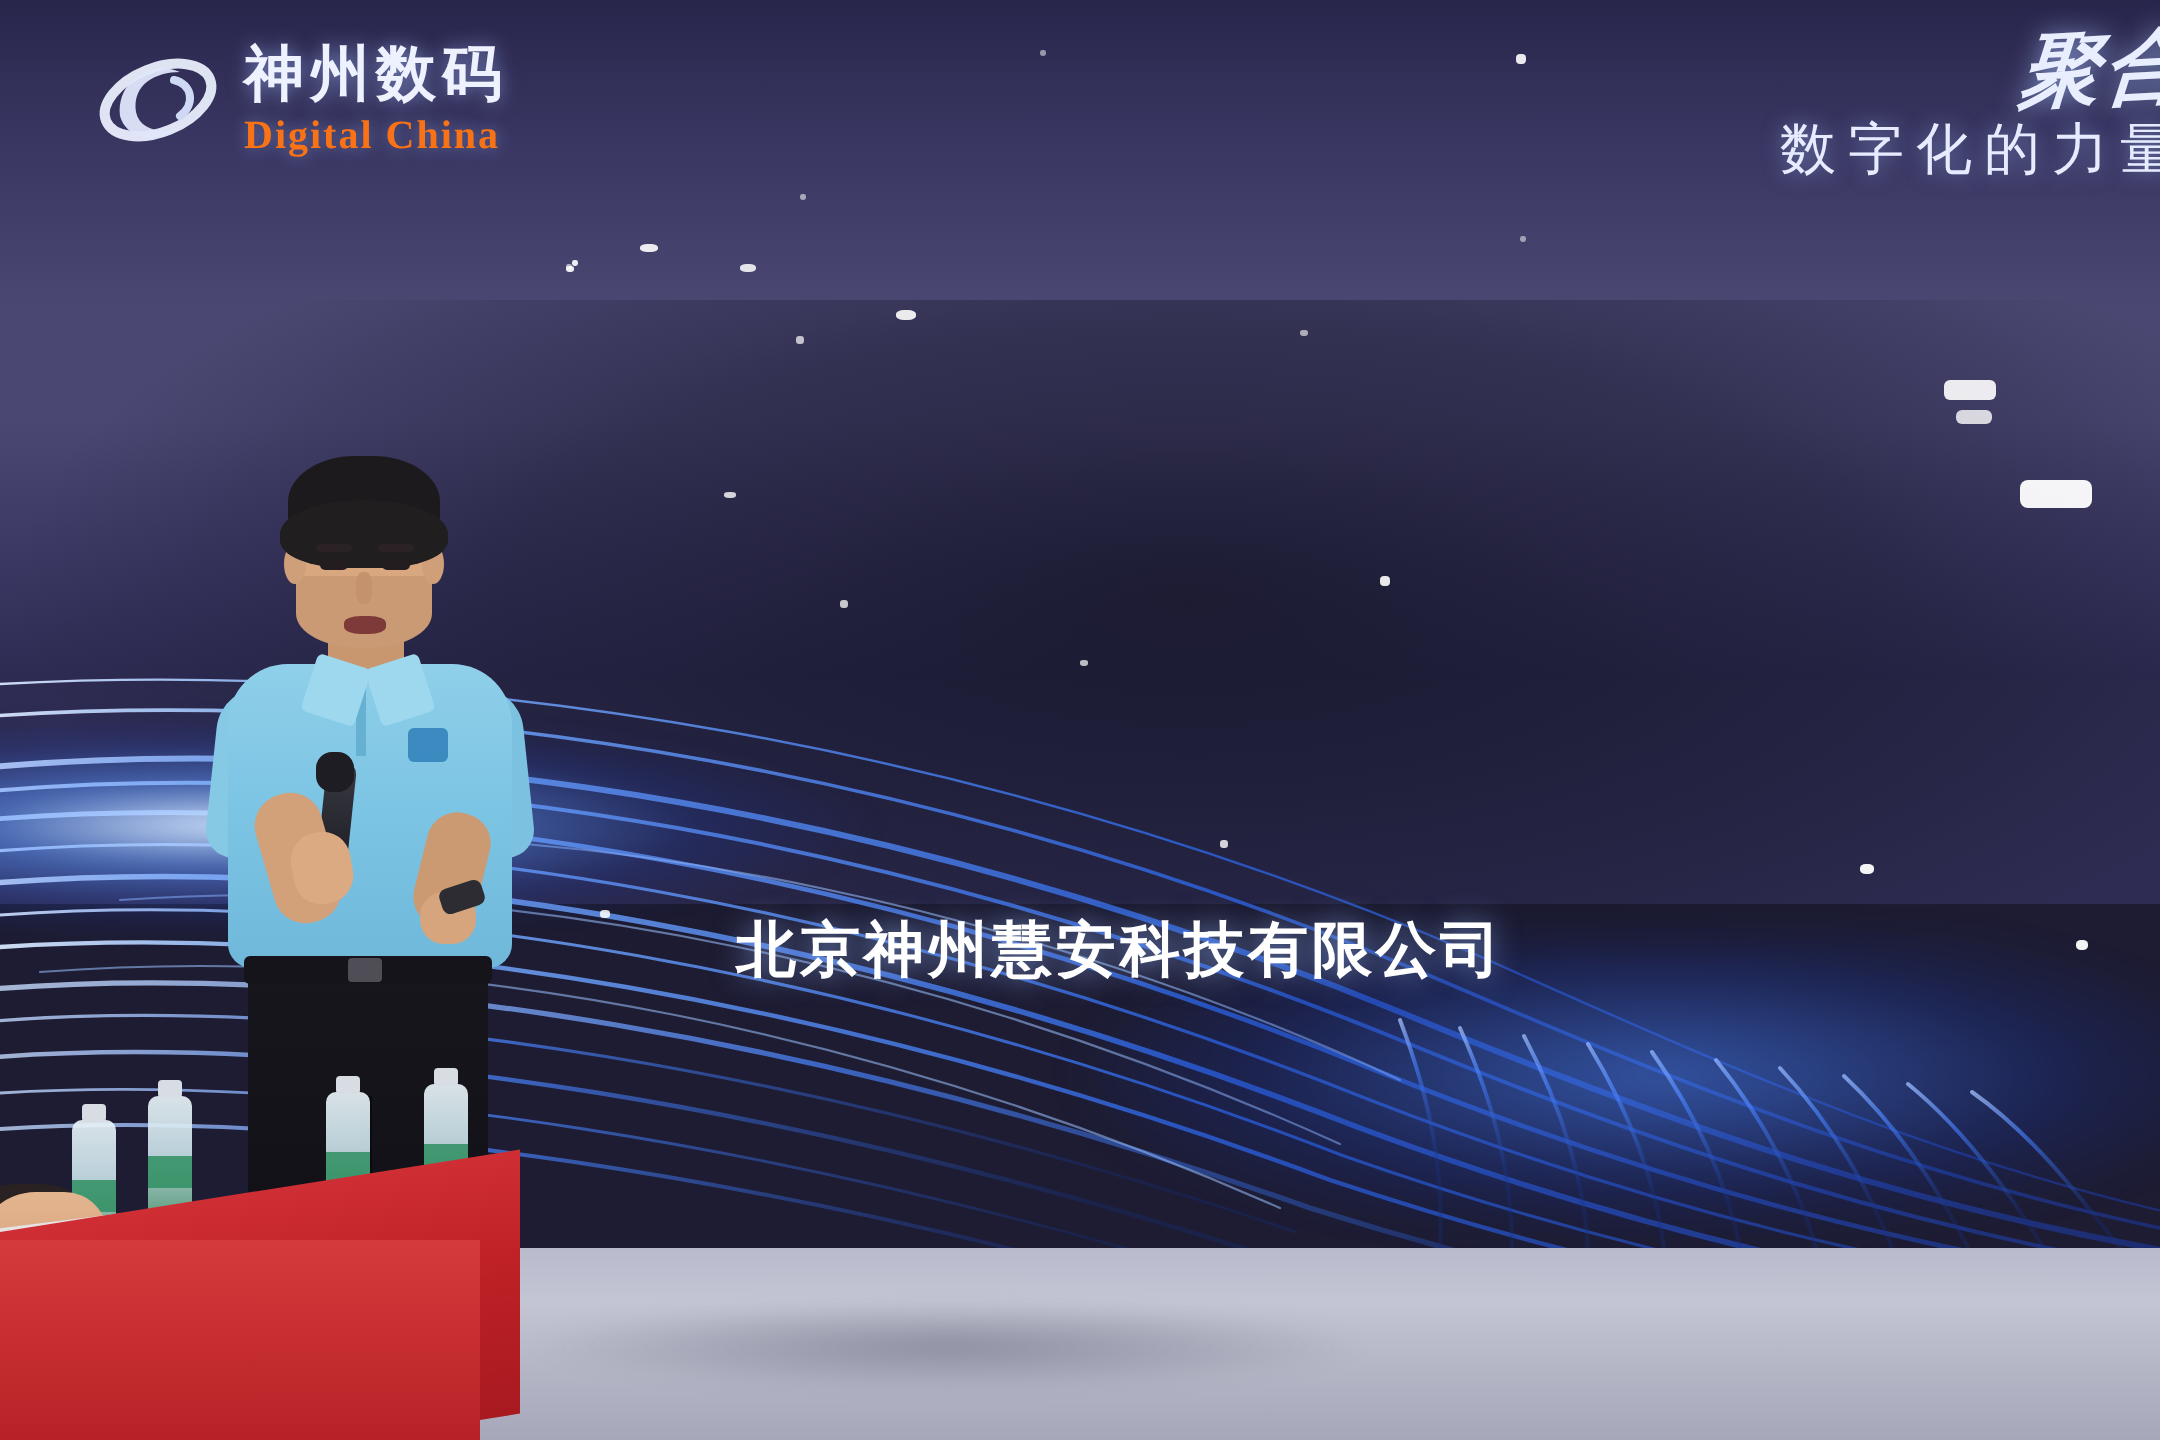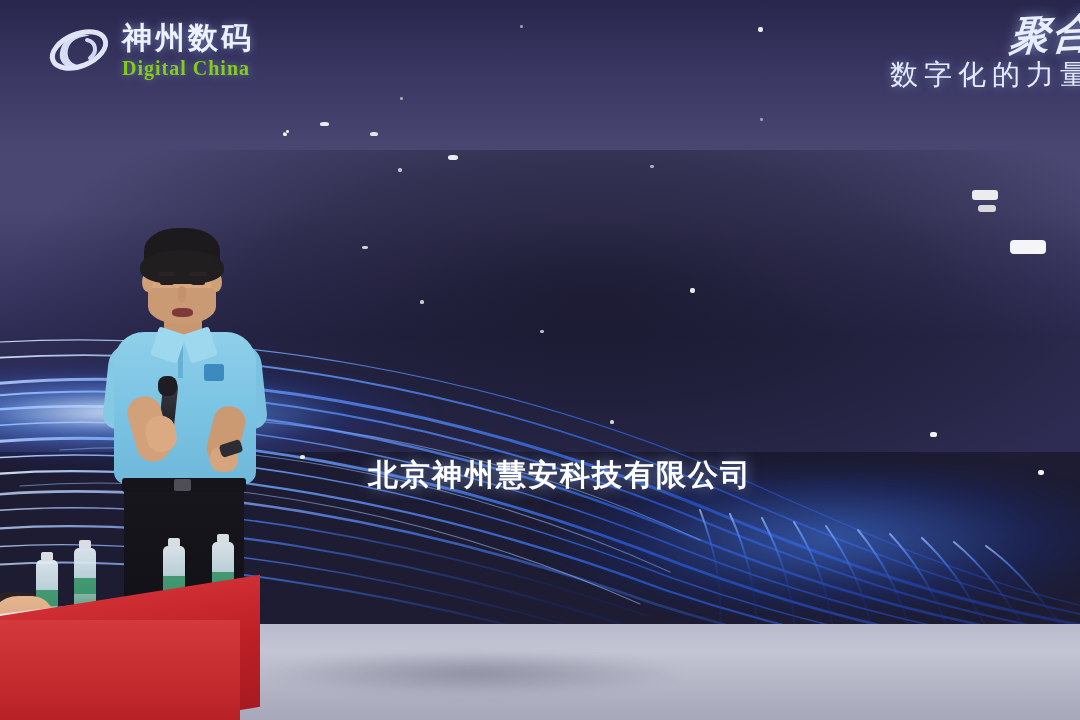--- a/index.html
+++ b/index.html
@@ -48,21 +48,21 @@
 
   
   .logo-dc{position:absolute;left:46px;top:22px;display:flex;align-items:center;gap:10px;}
   .logo-dc .mark{width:66px;height:56px;}
   .logo-dc .words{display:flex;flex-direction:column;line-height:1;}
   .logo-dc .cn{
     font-size:30px;color:#eef2ff;letter-spacing:3px;font-weight:600;
     text-shadow:0 0 9px rgba(160,190,255,.55);
   }
   .logo-dc .en{
-    font-size:20px;color:#84cc16;letter-spacing:1px;margin-top:5px;font-weight:700;
+    font-size:20px;color:#f97316;letter-spacing:1px;margin-top:5px;font-weight:700;
     font-family:"Liberation Serif","DejaVu Serif",serif;
     text-shadow:0 0 8px rgba(160,190,255,.45);
   }
 
   .slogan{position:absolute;right:26px;top:16px;text-align:right;}
   .slogan .cal{
     font-size:40px;color:#e9eeff;font-weight:700;letter-spacing:2px;line-height:.95;
     font-family:"Liberation Serif","DejaVu Serif",serif;
     font-style:italic;transform:skewX(-7deg) rotate(-3deg);display:inline-block;
     text-shadow:0 0 12px rgba(170,200,255,.6);

